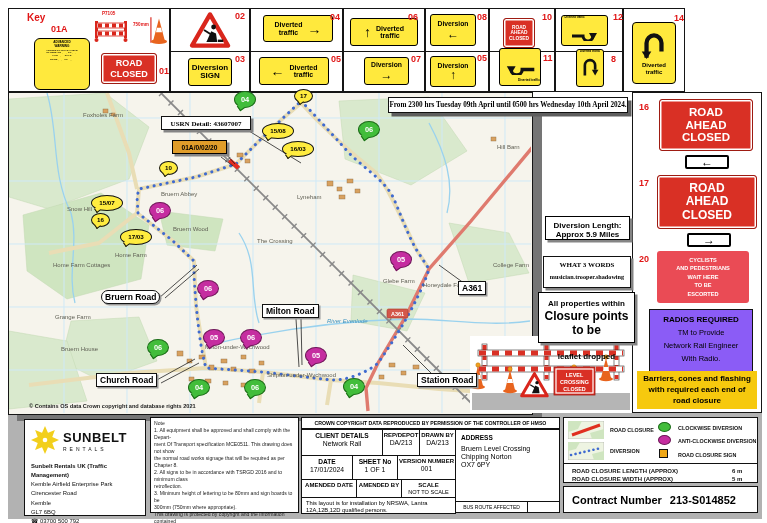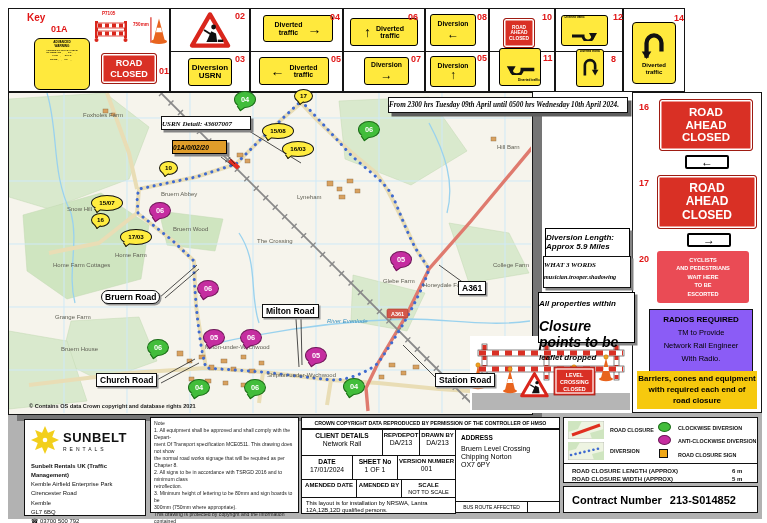--- a/index.html
+++ b/index.html
@@ -10,21 +10,21 @@
   .num{position:absolute;color:#e01616;font-weight:bold;font-size:9px;line-height:1;z-index:3;}
   .tinyred{position:absolute;color:#e01616;font-weight:bold;font-size:4.6px;line-height:1;}
   .ysign{position:absolute;background:#ffe93d;border:1.4px solid #000;border-radius:3px;color:#000;
          font-weight:bold;display:flex;align-items:center;justify-content:center;text-align:center;
          line-height:1.05;box-sizing:border-box;}
   .rsign{position:absolute;background:#d93025;border-radius:3px;color:#fff;font-weight:bold;
          display:flex;flex-direction:column;align-items:center;justify-content:center;text-align:center;
          line-height:1.12;box-shadow:inset 0 0 0 1.5px #fff;border:1px solid #9e1b12;box-sizing:border-box;}
   .arrow{font-weight:bold;line-height:1;}
   .wbox{position:absolute;background:#fff;border:1.2px solid #111;box-shadow:2.5px 2.5px 0 #858585;
-        text-align:left;box-sizing:border-box;z-index:5;font-style:italic;}
+        text-align:center;box-sizing:border-box;z-index:5;}
   .roadlbl{position:absolute;background:#fff;border:1.2px solid #111;font-weight:bold;font-size:8.5px;
            padding:1px 3px;white-space:nowrap;z-index:6;box-shadow:1.5px 1.5px 0 #999;}
   .bal{position:absolute;display:flex;align-items:center;justify-content:center;font-weight:bold;
        border-radius:50%;z-index:7;line-height:1;}
   .bal.y{background:#ffec3f;border:1.2px solid #111;color:#000;font-size:6.2px;}
   .bal.g{background:#42bd3b;border:1.3px solid #1c6b18;color:#fff;font-size:7.4px;}
   .bal.p{background:#c52da0;border:1.3px solid #6e1858;color:#fff;font-size:7.4px;}
   .bal.g::after{content:"";position:absolute;width:5px;height:5px;background:#42bd3b;border-right:1.3px solid #1c6b18;
        border-bottom:1.3px solid #1c6b18;transform:rotate(55deg);bottom:-3px;left:3px;}
   .bal.p::after{content:"";position:absolute;width:5px;height:5px;background:#c52da0;border-right:1.3px solid #6e1858;
@@ -85,21 +85,21 @@
     <svg class="abs" style="left:15px;top:3px;" width="48" height="36" viewBox="0 0 34 30">
       <polygon points="17,2 32,28 2,28" fill="#fff" stroke="#d9261c" stroke-width="3.6" stroke-linejoin="round"></polygon>
       <circle cx="20" cy="12.5" r="2" fill="#111"></circle>
       <path d="M14,25 L18,16 L22,18 L23,25 Z" fill="#111"></path>
       <line x1="12" y1="15" x2="20" y2="20" stroke="#111" stroke-width="1.6"></line>
       <rect x="23.5" y="23" width="4.5" height="2" fill="#111"></rect>
     </svg>
     <div class="num" style="left:64px;top:3px;">02</div>
     <div class="ysign" style="left:17px;top:49px;width:44px;height:28px;flex-direction:column;font-size:8px;">
       <div>Diversion</div>
-      <div>USRN</div>
+      <div>SIGN</div>
     </div>
     <div class="num" style="left:64px;top:46px;">03</div>
   </div>
 
   <div class="cell" style="left:250px;top:8px;width:93px;height:84px;">
     <div class="hdiv"></div>
     <div class="ysign" style="left:12px;top:6px;width:70px;height:27px;gap:5px;font-size:7px;">
       <div>
           <div>Diverted</div>
           <div>traffic</div>
@@ -340,32 +340,32 @@
   <div class="wbox" style="left:388px;top:97px;width:240px;height:16px;box-shadow:3.5px 3.5px 0 #5e5e5e;">
     <div style="font-family:'Liberation Serif',serif;font-weight:bold;font-size:7.2px;margin-top:3px;">From 2300 hrs Tuesday 09th April until 0500 hrs Wednesday 10th April 2024.</div>
   </div>
   <div class="wbox" style="left:161px;top:116px;width:90px;height:14px;">
     <div style="font-family:'Liberation Serif',serif;font-weight:bold;font-size:7px;margin-top:2.5px;">USRN Detail: 43607007</div>
   </div>
   <div class="wbox" style="left:172px;top:140px;width:55px;height:14px;background:#e09d2a;border:1.3px solid #000;">
     <div style="font-weight:bold;font-size:6.6px;margin-top:3px;">01A/0/02/20</div>
   </div>
 
-  <div class="wbox" style="left:545px;top:228px;width:85px;height:38px;border:1.5px solid #000;">
+  <div class="wbox" style="left:545px;top:216px;width:85px;height:24px;border:1.5px solid #000;">
     <div style="font-weight:bold;font-size:8px;margin-top:4px;">Diversion Length:</div>
     <div style="font-weight:bold;font-size:8px;">Approx 5.9 Miles</div>
   </div>
   <div class="wbox" style="left:543px;top:256px;width:88px;height:32px;">
     <div style="font-family:'Liberation Serif',serif;font-weight:bold;font-size:7px;margin-top:4px;">WHAT 3 WORDS</div>
     <div style="font-family:'Liberation Serif',serif;font-weight:bold;font-size:6.2px;margin-top:4px;">musician.trooper.shadowing</div>
   </div>
   <div class="wbox" style="left:538px;top:292px;width:97px;height:51px;border:1.5px solid #000;">
     <div style="font-weight:bold;font-size:8px;margin-top:6px;">All properties within</div>
-    <div style="font-weight:bold;font-size:14px;margin-top:10px;">Closure points to be</div>
-    <div style="font-weight:bold;font-size:8px;margin-top:3px;">leaflet dropped</div>
+    <div style="font-weight:bold;font-size:12px;margin-top:1px;">Closure points to be</div>
+    <div style="font-weight:bold;font-size:8px;margin-top:15px;">leaflet dropped</div>
   </div>
 
   <div class="abs" style="left:470px;top:336px;width:162px;height:77px;background:#fff;z-index:4;">
     <svg width="162" height="77" viewBox="0 0 162 77">
       <rect x="2" y="57" width="158" height="17" fill="#b5b5b5"></rect>
 
       <g>
         <rect x="12" y="8" width="5" height="36" fill="#fff" stroke="#333" stroke-width="0.6"></rect>
         <line x1="14.5" y1="9" x2="14.5" y2="43" stroke="#d93025" stroke-width="4" stroke-dasharray="5 5"></line>
         <rect x="74" y="8" width="5" height="36" fill="#fff" stroke="#333" stroke-width="0.6"></rect>
@@ -421,21 +421,21 @@
         <text x="104.5" y="41" font-size="5.4" font-weight="bold" fill="#fff" text-anchor="middle" font-family="Liberation Sans, sans-serif">LEVEL</text>
         <text x="104.5" y="48" font-size="5.4" font-weight="bold" fill="#fff" text-anchor="middle" font-family="Liberation Sans, sans-serif">CROSSING</text>
         <text x="104.5" y="55" font-size="5.4" font-weight="bold" fill="#fff" text-anchor="middle" font-family="Liberation Sans, sans-serif">CLOSED</text>
       </g>
     </svg>
   </div>
 
   <div class="roadlbl" style="left:101px;top:290px;border-radius:7px;">Bruern Road</div>
   <div class="roadlbl" style="left:262px;top:304px;">Milton Road</div>
   <div class="roadlbl" style="left:96px;top:373px;">Church Road</div>
-  <div class="roadlbl" style="left:435px;top:373px;">Station Road</div>
+  <div class="roadlbl" style="left:417px;top:373px;">Station Road</div>
   <div class="roadlbl" style="left:458px;top:281px;">A361</div>
 
   <div class="bal y" style="left:294px;top:89px;width:17px;height:12px;">17</div>
   <div class="bal y" style="left:262px;top:123px;width:30px;height:14px;">15/08</div>
   <div class="bal y" style="left:282px;top:141px;width:30px;height:14px;">16/03</div>
   <div class="bal y" style="left:159px;top:161px;width:17px;height:12px;">10</div>
   <div class="bal y" style="left:91px;top:195px;width:30px;height:14px;">15/07</div>
   <div class="bal y" style="left:91px;top:213px;width:17px;height:12px;">16</div>
   <div class="bal y" style="left:120px;top:229px;width:30px;height:14px;">17/03</div>
 
@@ -480,21 +480,21 @@
       <div>TO BE</div>
       <div>ESCORTED</div>
     </div>
     <div class="abs" style="left:16px;top:216px;width:104px;height:76px;border:1.4px solid #111;text-align:center;background:#8b5cf6;">
       <div style="font-weight:bold;font-size:8px;margin-top:5px;">RADIOS REQUIRED</div>
       <div style="font-size:7.5px;margin-top:4px;">TM to Provide</div>
       <div style="font-size:7.5px;margin-top:4px;">Network Rail Engineer</div>
       <div style="font-size:7.5px;margin-top:4px;">With Radio.</div>
     </div>
     <div class="abs" style="left:4px;top:278px;width:120px;height:38px;background:#f6c90e;text-align:center;">
-      <div style="font-weight:bold;font-size:8px;margin-top:3px;">Barriers, cones and equipment</div>
+      <div style="font-weight:bold;font-size:8px;margin-top:3px;">Barriers, cones and flashing</div>
       <div style="font-weight:bold;font-size:8px;margin-top:2px;">with required each end of</div>
       <div style="font-weight:bold;font-size:8px;margin-top:2px;">road closure</div>
     </div>
   </div>
 
   <div class="abs" style="left:8px;top:413px;width:754px;height:106px;background:#b2b2b2;z-index:1;"></div>
 
   <div class="abs" style="left:24px;top:419px;width:122px;height:97px;background:#fff;border:1.6px solid #111;z-index:3;">
     <svg width="28" height="28" viewBox="0 0 30 30" style="position:absolute;left:6px;top:6px;">
       <g fill="#f2cf1d">

